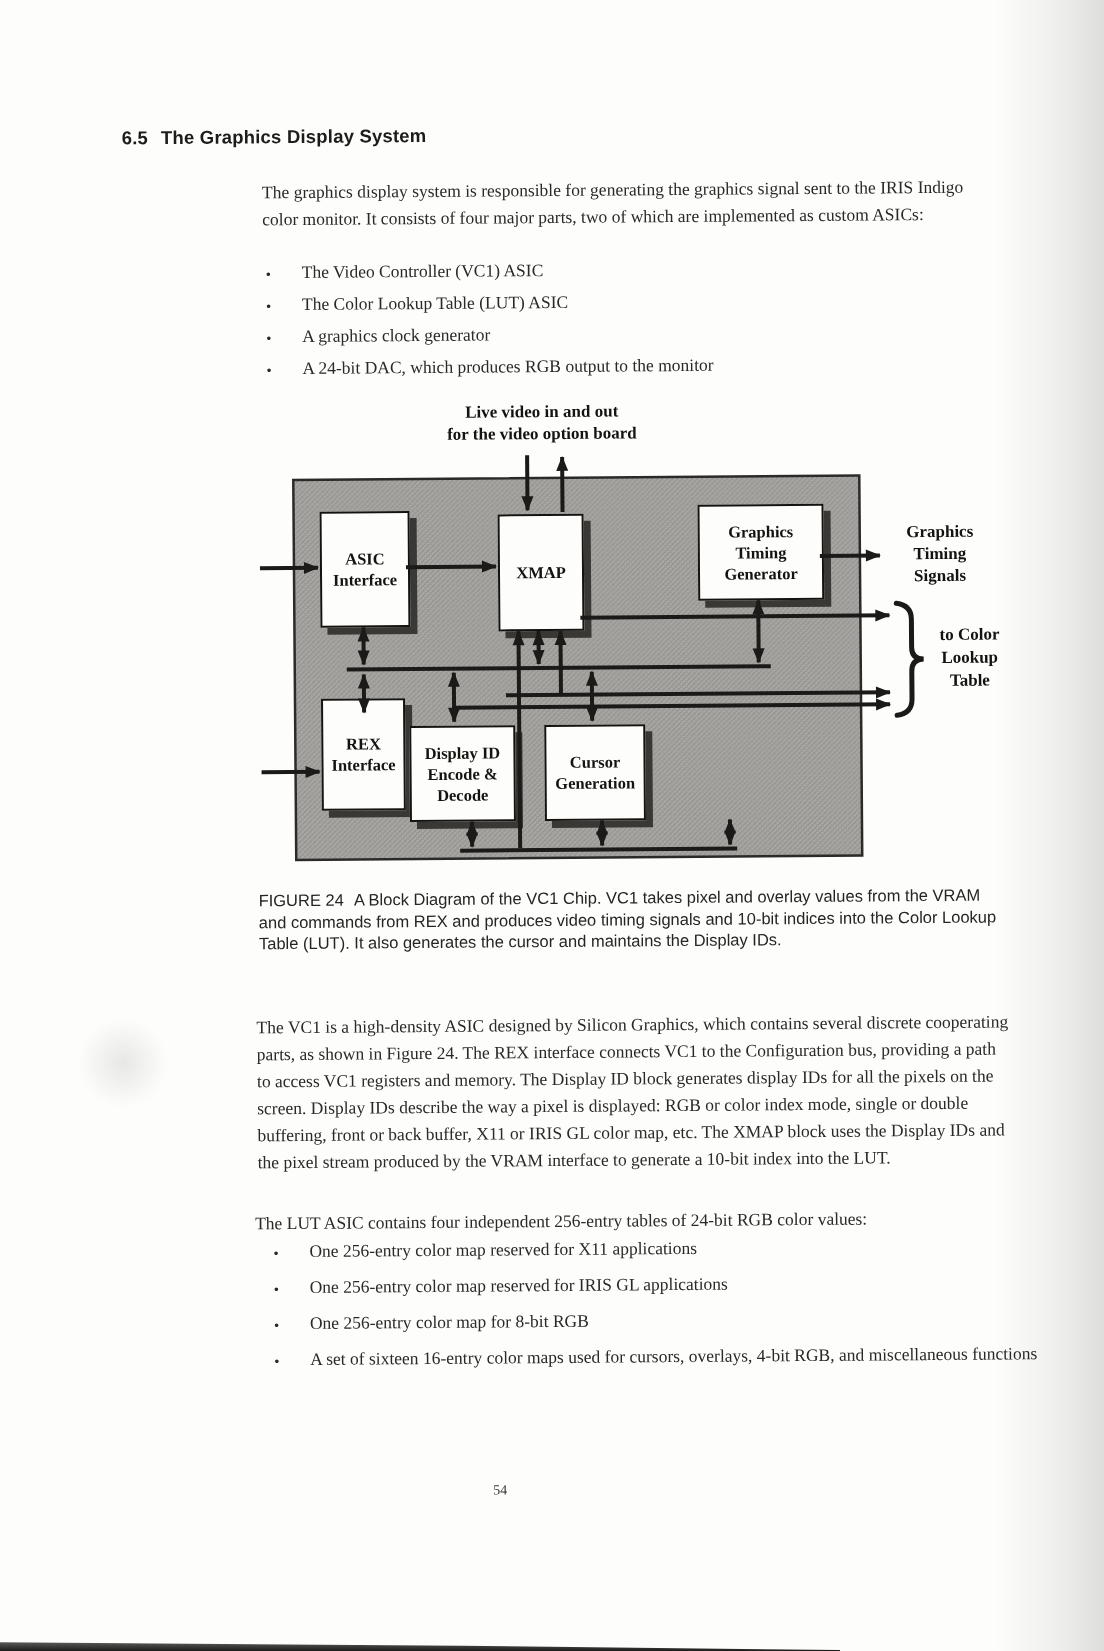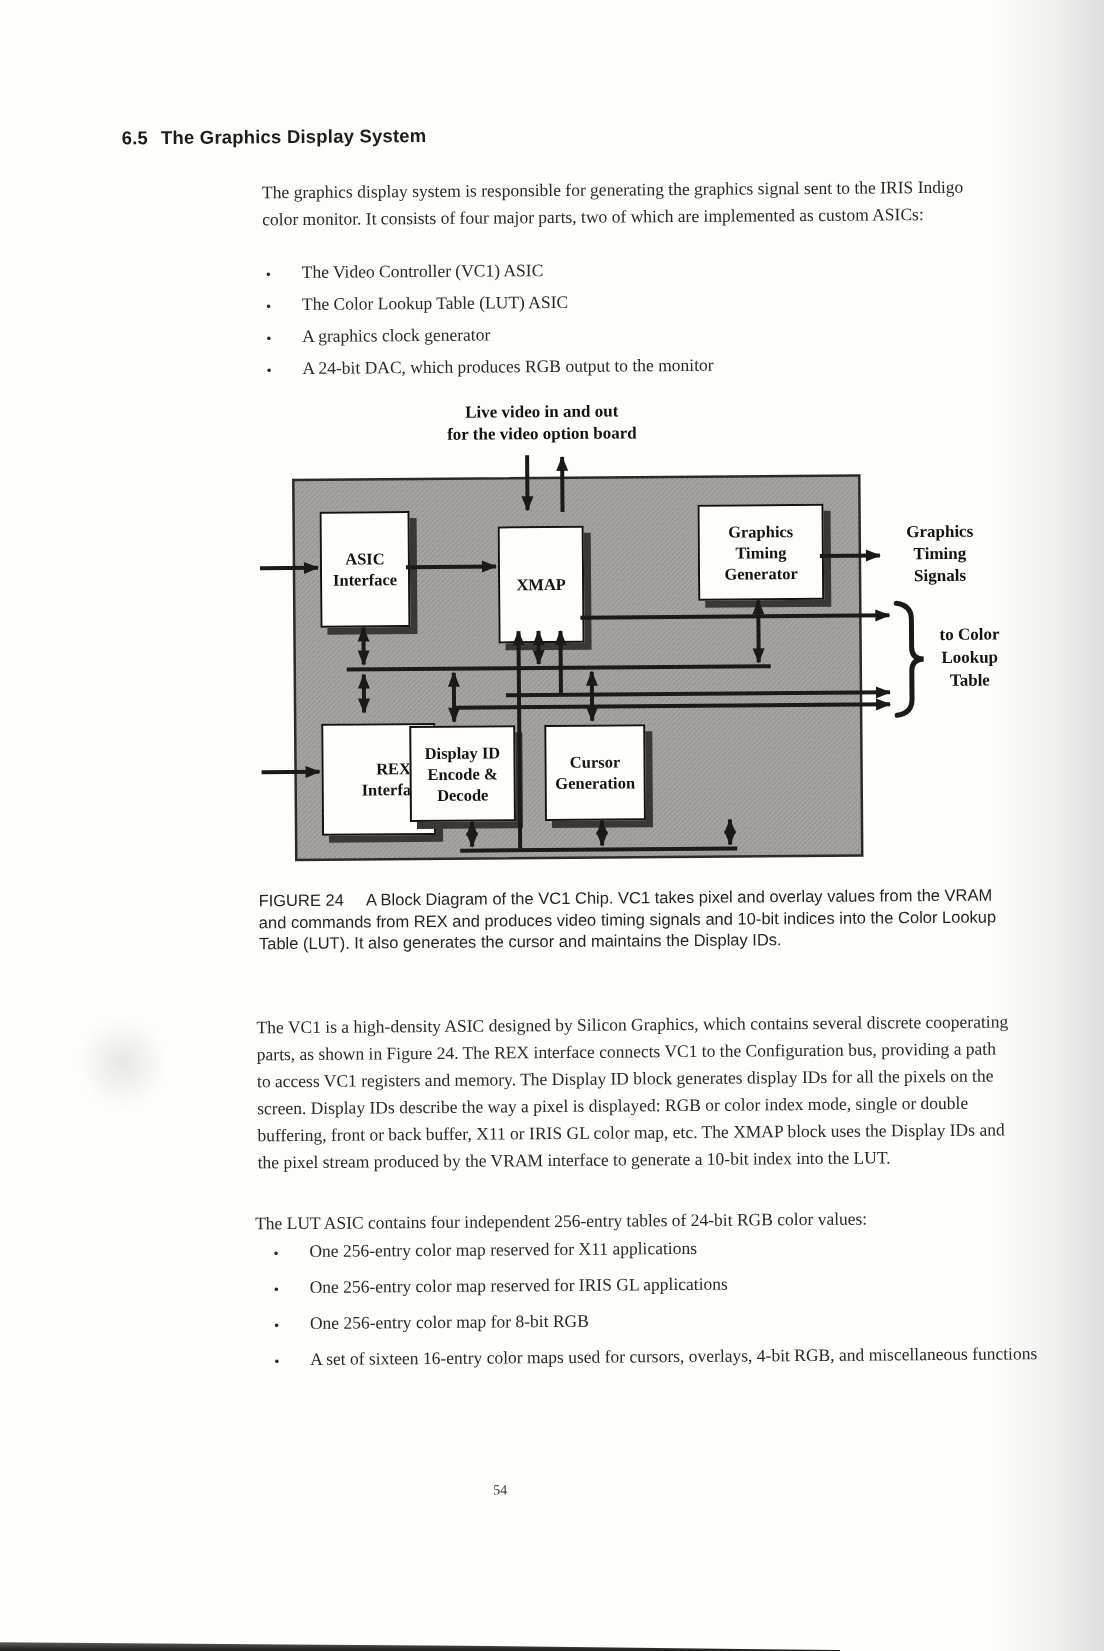--- a/index.html
+++ b/index.html
@@ -29,39 +29,39 @@
   #para-lut{left:252px;top:1208px;width:760px;}
   .blist{position:absolute;left:270px;}
   .brow{display:flex;font-size:17.5px;color:#2b2927;}
   .bglyph{width:36px;flex:0 0 36px;font-size:15px;padding-top:2px;}
   #list-top .brow{margin-bottom:13px;line-height:17px;}
   #list-top{top:262px;width:760px;}
   #list-lut{top:1238px;width:775px;}
   #list-lut .brow{margin-bottom:11px;line-height:23px;}
   .caption{position:absolute;left:258px;top:888px;width:752px;
     font-family:"Liberation Sans", sans-serif;font-size:16.5px;line-height:21.5px;color:#262523;}
-  .caption .cap-label{margin-right:22px;text-align:center;}
+  .caption .cap-label{margin-right:10px;text-align:center;}
   .pagenum{position:absolute;left:488px;top:1482px;font-size:14px;color:#35332f;}
   
   #diagram{position:absolute;left:0;top:400px;width:1104px;height:470px;}
   #diagram svg{position:absolute;left:0;top:0;}
   .block{position:absolute;background:#fdfdfb;border:2.5px solid #14130f;
     box-shadow:7px 7px 0 0 #3a3834;
     display:flex;flex-direction:column;align-items:center;justify-content:center;
     font-weight:bold;font-size:16.5px;line-height:21px;color:#14130f;text-align:center;}
   .dlabel{position:absolute;font-weight:bold;font-size:17px;line-height:22px;
     color:#14130f;text-align:center;}
   #lbl-live{left:382px;top:1px;width:326px;}
   #lbl-gts{left:886px;top:124px;width:112px;}
   #lbl-lut{left:918px;top:226px;width:106px;line-height:23px;}
   
   #blk-vram{left:322px;top:110px;width:86px;height:112px;}
-  #blk-xmap{left:500px;top:126px;width:82px;height:113px;}
+  #blk-xmap{left:500px;top:114px;width:82px;height:113px;}
   #blk-gtg{left:700px;top:106px;width:122px;height:92px;}
-  #blk-rex{left:322px;top:322px;width:80px;height:108px;padding-left:30px;}
+  #blk-rex{left:322px;top:297px;width:80px;height:108px;}
   #blk-did{left:410px;top:325px;width:102px;height:92px;font-family:Liberation Serif, serif;}
   #blk-cur{left:545px;top:325px;width:97px;height:92px;}
   #blk-mem{left:680px;top:325px;width:100px;height:92px;}
 </style>
 </head>
 <body>
 
 <div id="page">
 
   <div class="heading">

